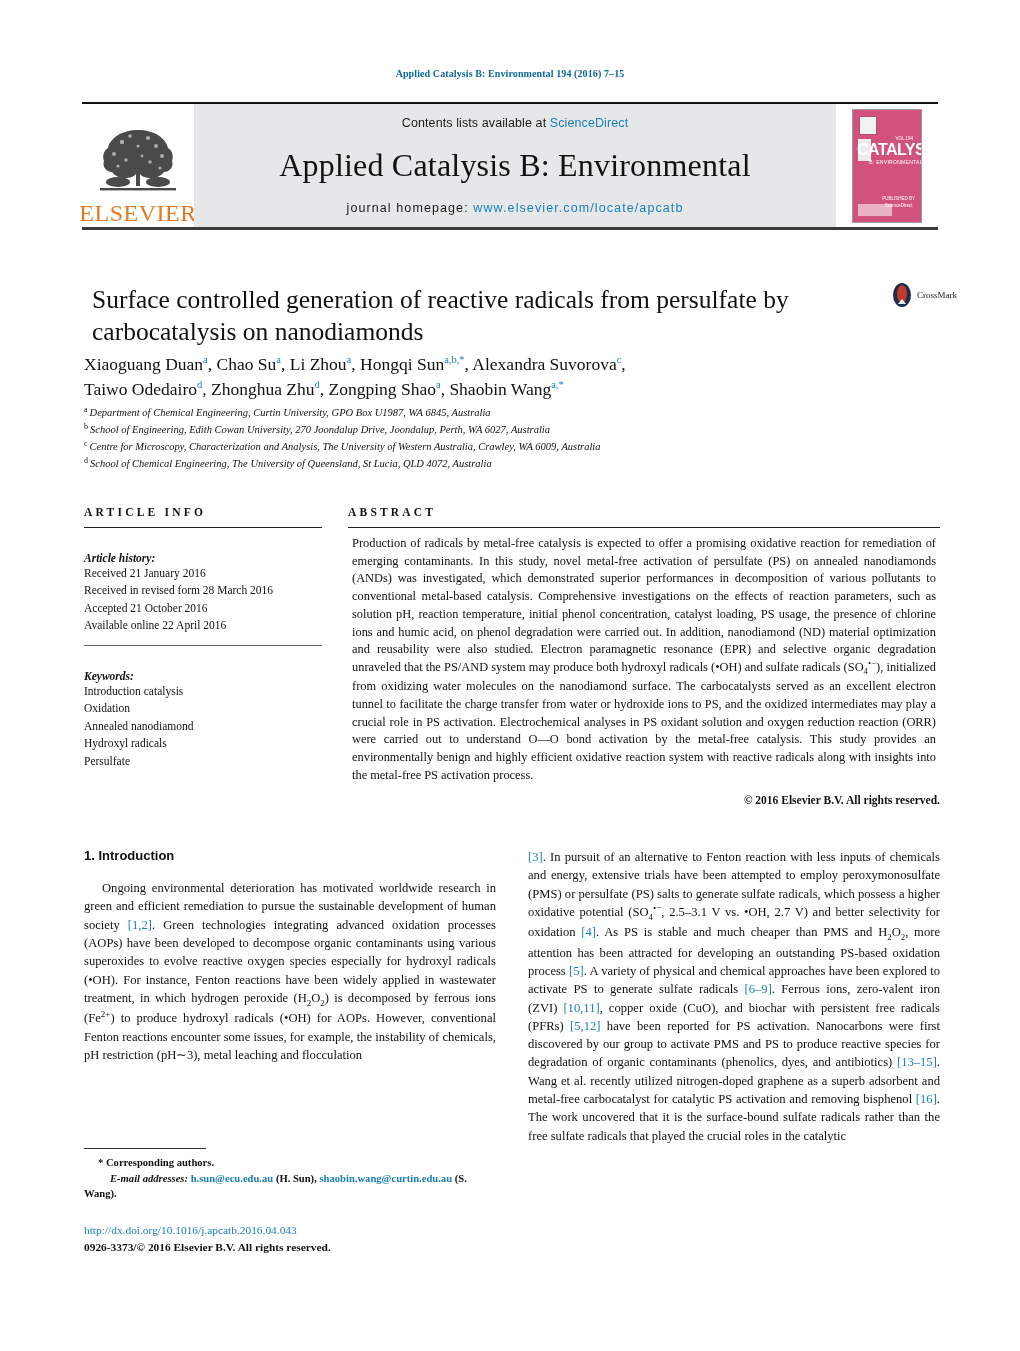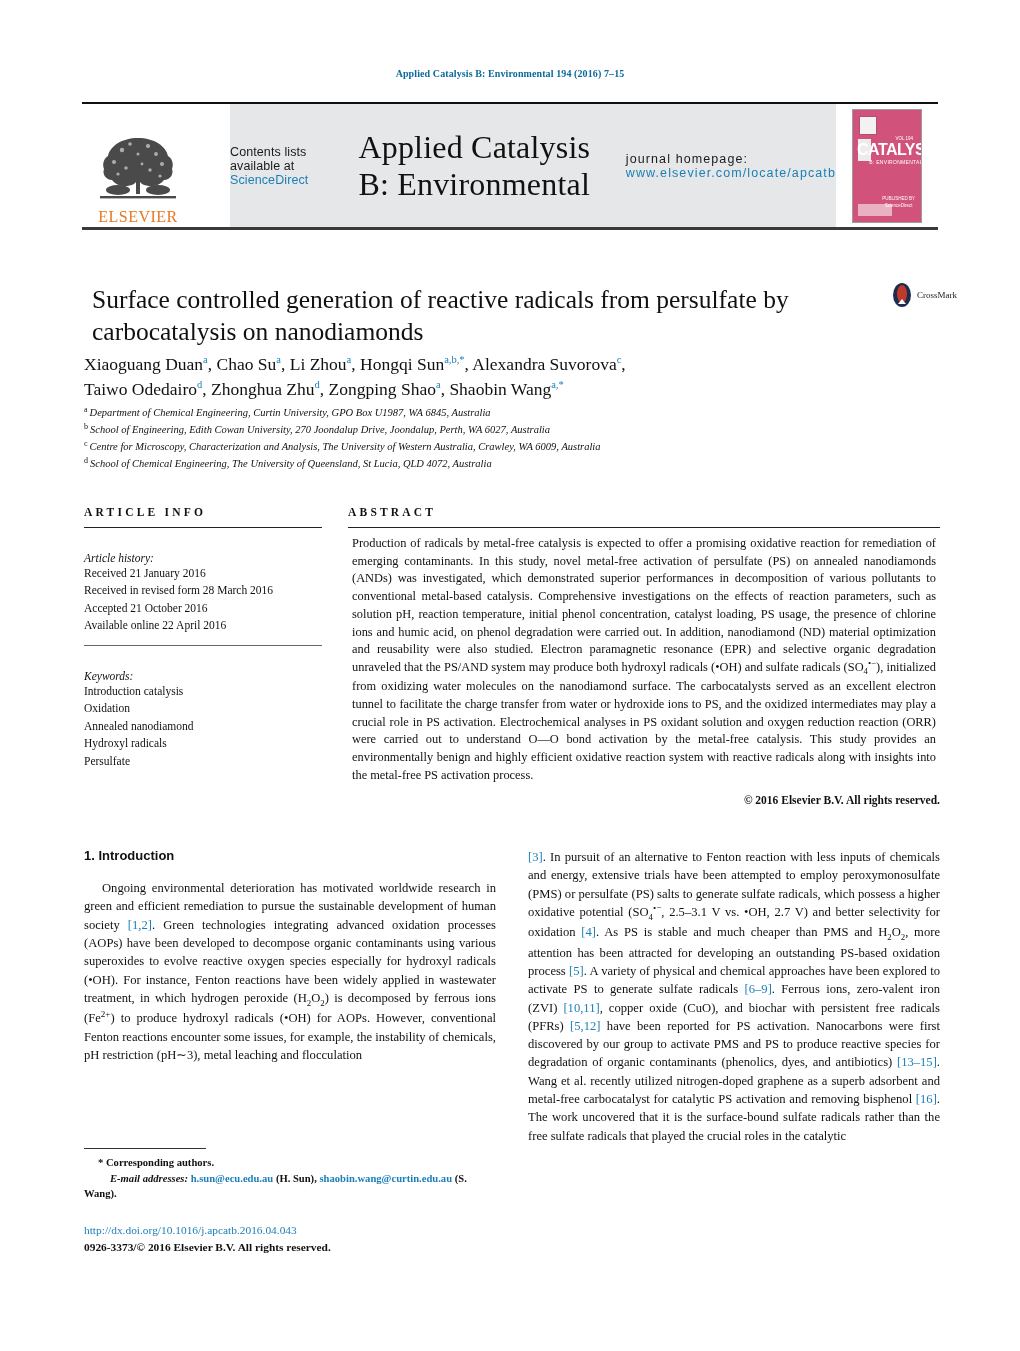--- a/index.html
+++ b/index.html
@@ -54,35 +54,34 @@
     display: flex;
     flex-direction: column;
     align-items: center;
     justify-content: flex-end;
     padding-bottom: 2px;
     background: #fff;
   }
   .tree-svg { display:block; }
   .elsevier-word {
     font-family: "Liberation Serif", serif;
-    font-size: 16px;
+    font-size: 24px;
     letter-spacing: 0.5px;
     color: #E87722;
     line-height: 1;
     margin-top: 1px;
   }
   .masthead-center {
     flex: 1 1 auto;
     background: #e6e7e8;
     display: flex;
-    flex-direction: row;
+    flex-direction: column;
     align-items: center;
     justify-content: space-between;
     padding: 12px 0 12px 0;
-    margin-left: 36px;
   }
   .contents-line {
     font-family: "Liberation Sans", sans-serif;
     font-size: 12.5px;
     color: #1a1a1a;
     letter-spacing: 0.1px;
   }
   .contents-line a {
     color: #1a7fb8;
     text-decoration: none;
@@ -269,21 +268,21 @@
   .rule {
     border-top: 1px solid #222;
     margin: 0 0 7px 0;
   }
   .rule-thin {
     border-top: 1px solid #666;
     margin: 10px 0 7px 0;
   }
   .info-sub {
     font-style: italic;
-    font-weight: normal;
+    font-weight: bold;
     font-size: 11.5px;
     color: #111;
     margin-bottom: 1px;
     margin-top: 24px;
   }
   .info-line {
     font-size: 11.5px;
     line-height: 1.52;
     color: #111;
   }

